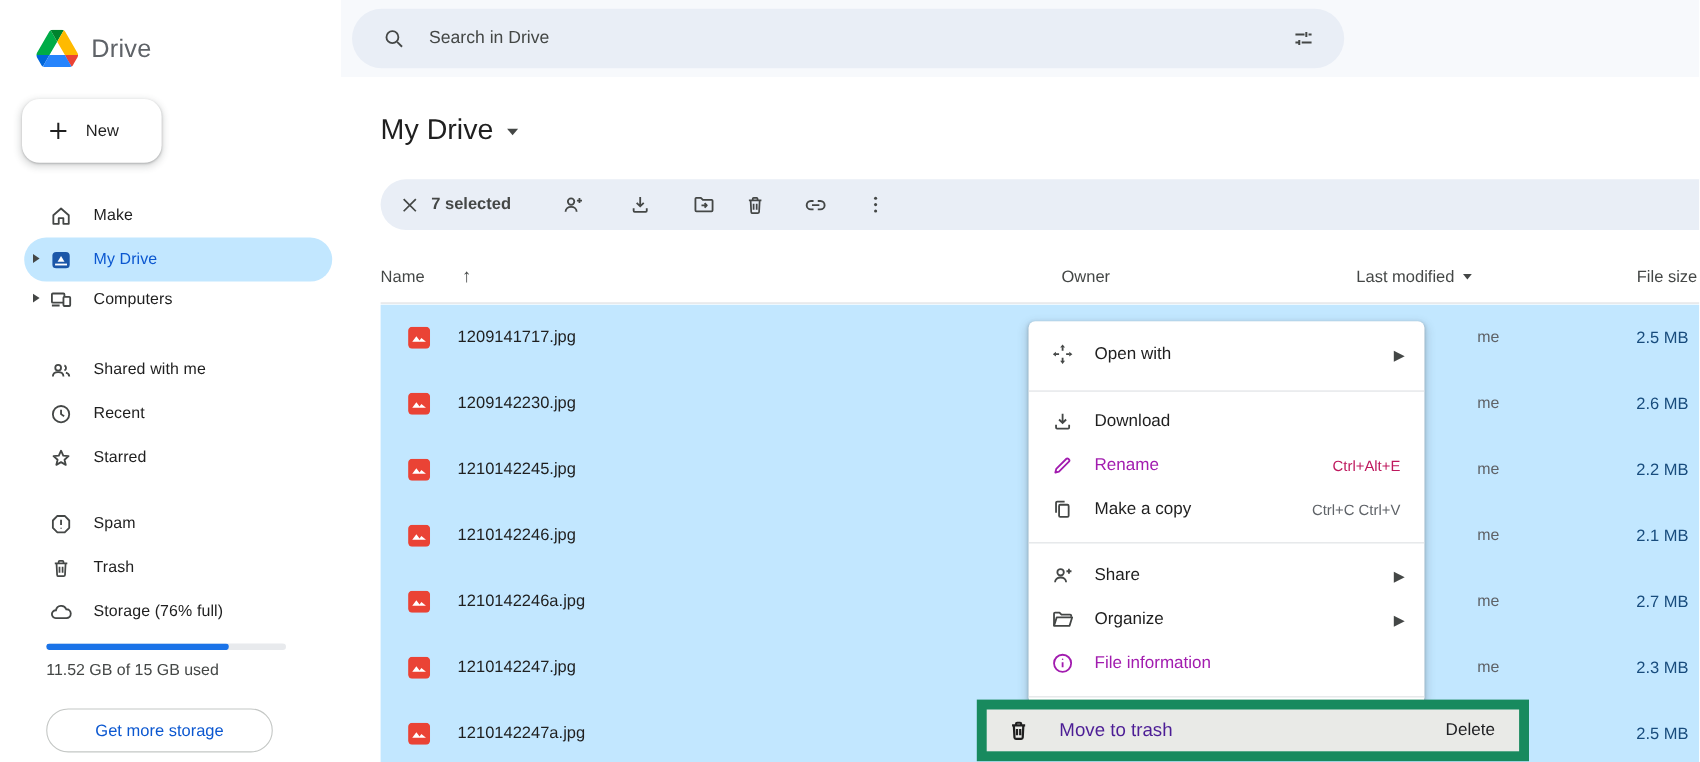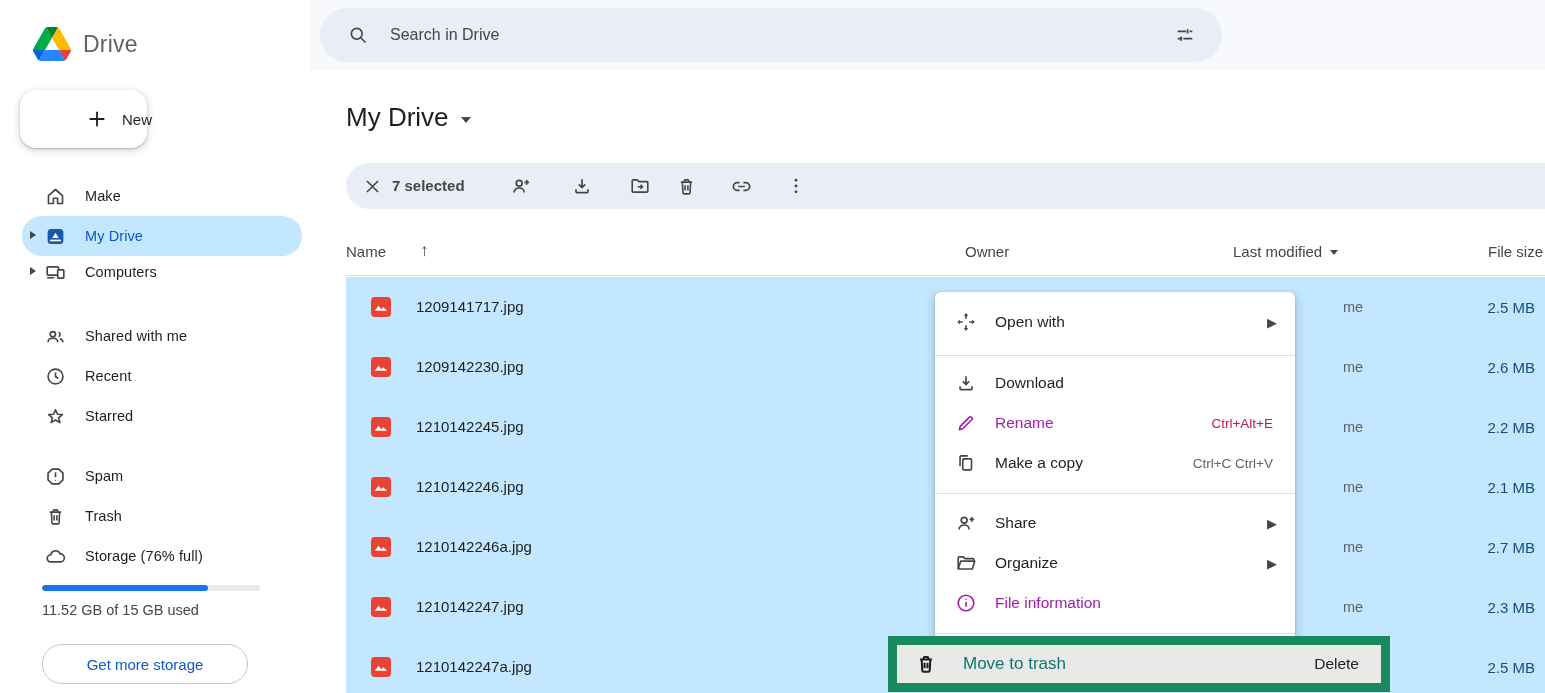--- a/index.html
+++ b/index.html
@@ -26,21 +26,20 @@
 
   
   .sidebar { position:absolute; left:0; top:0; width:310px; height:693px; background:#fff; }
   .logo-row { position:absolute; left:33px; top:16px; display:flex; align-items:center;margin-top:11px; }
   .logo-row .wordmark { margin-left:12px; font-size:23px; color:#5F6368; letter-spacing:.2px; }
   .new-btn {
     position:absolute; left:20px; top:90px; width:127px; height:58px; background:#fff;
     border:none; border-radius:16px; display:flex; align-items:center; cursor:pointer;
     box-shadow:0 1px 2px rgba(60,64,67,.30), 0 2px 6px 2px rgba(60,64,67,.15);
     font-family:"Liberation Sans", sans-serif;
-    padding-left:44px;
   }
   .new-btn .plus { margin-left:22px; color:#1f1f1f; }
   .new-btn .lbl { margin-left:14px; font-size:15px; font-weight:500; color:#1f1f1f; }
   .nav-item {
     position:absolute; left:22px; width:280px; height:40px; border-radius:20px;
     display:flex; align-items:center; cursor:pointer; color:#1f1f1f;
   }
   .nav-item .ic { margin-left:23px; width:21px; color:#444746; }
   .nav-item .lbl { margin-left:19px; font-size:14.5px; letter-spacing:.1px; }
   .nav-item.selected { background:#C2E7FF; }
@@ -113,21 +112,21 @@
   
   .annotation {
     position:absolute; left:888px; top:636px; width:502px; height:56px;
     background:#188A5E; z-index:10;
   }
   .trash-item {
     position:absolute; left:9px; top:9px; width:484px; height:38px; background:#E9EAE7;
     display:flex; align-items:center; cursor:pointer;
   }
   .trash-item .tic { margin-left:18px; color:#1f1f1f; }
-  .trash-item .tlbl { margin-left:26px; font-size:17px; font-weight:500; color:#0f766e; }
+  .trash-item .tlbl { margin-left:26px; font-size:17px; font-weight:500; color:#4c1d95; }
   .trash-item .tshort { margin-left:auto; margin-right:22px; font-size:15.5px; color:#202124; }
 </style>
 </head>
 <body>
 
 <div class="screen">
 
   <div class="header-band"></div>
   <div class="search-bar">
     <span class="icon search-ic">

